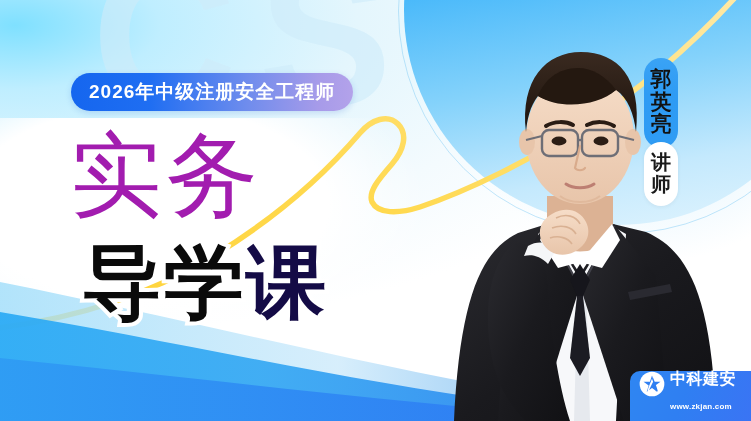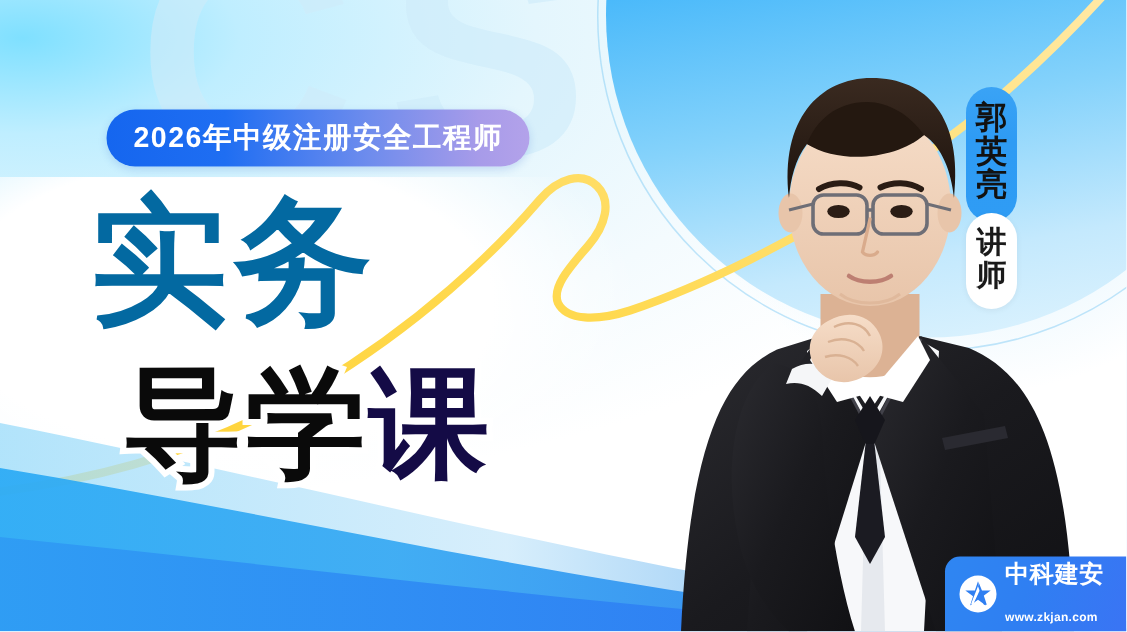--- a/index.html
+++ b/index.html
@@ -69,24 +69,24 @@
     border-radius:19px;
     background:linear-gradient(90deg,#1566ef 0%,#1f6ef2 28%,#6e8ced 62%,#a79be9 88%,#b3a2ea 100%);
     color:#ffffff;
     font-size:19px;font-weight:700;letter-spacing:1px;
     white-space:nowrap;
     box-shadow:0 2px 6px rgba(30,90,200,.18);
   }
 
   
   .title-main{
-    position:absolute;left:60px;top:131px;
+    position:absolute;left:70px;top:131px;
     font-size:92px;line-height:.96;
-    font-weight:700;
-    color:#0369a1;
+    font-weight:400;
+    color:#a21caf;
     letter-spacing:4px;
     white-space:nowrap;
     -webkit-text-stroke:8px #ffffff;
     paint-order:stroke fill;
   }
   .title-sub{
     position:absolute;left:82px;top:243px;
     font-size:80px;line-height:1;
     font-weight:900;
     letter-spacing:2px;
@@ -130,21 +130,21 @@
   }
 
   
   .person{position:absolute;left:420px;top:28px;width:330px;height:393px;z-index:4;}
 
   
   .logo{
     position:absolute;right:0;bottom:0;
     width:121px;height:50px;
     z-index:9;
-    display:flex;align-items:center;
+    display:flex;align-items:flex-start;
     background:linear-gradient(110deg,#2f86f2 0%,#2f7ff2 45%,#3a74f4 100%);
     border-top-left-radius:10px;
   }
   .logo-mark{
     width:26px;height:26px;margin-left:9px;flex:0 0 auto;
   }
   .logo-text{margin-left:5px;line-height:1;}
   .logo-name{
     font-size:16px;font-weight:800;color:#ffffff;letter-spacing:.5px;
     white-space:nowrap;

